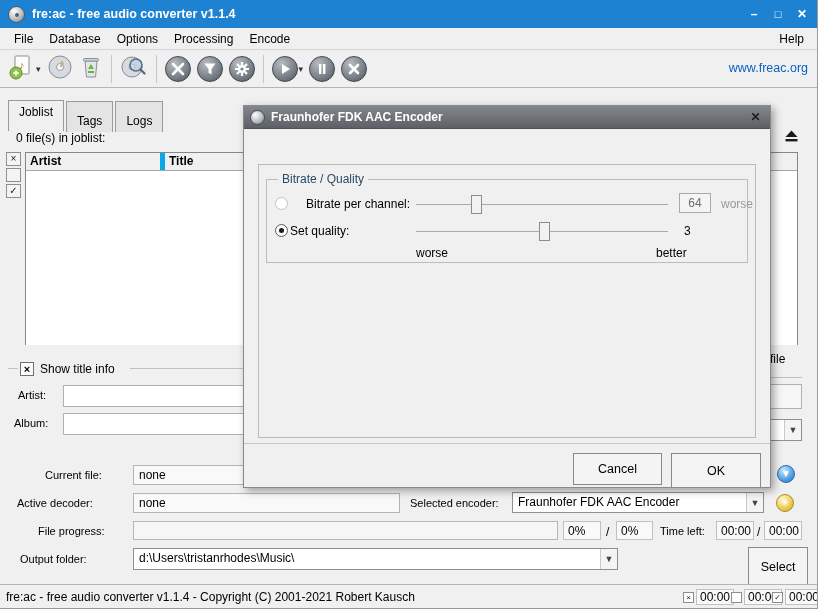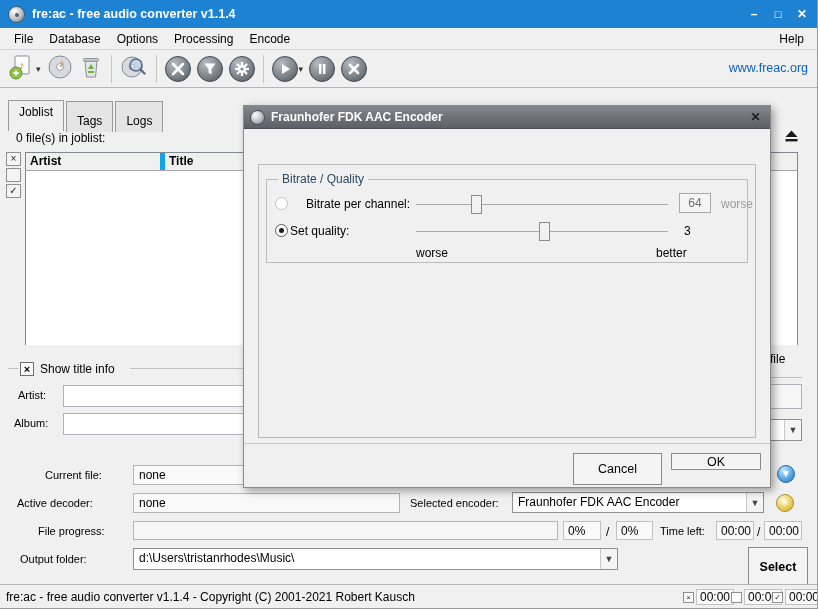--- a/index.html
+++ b/index.html
@@ -289,21 +289,21 @@
     <div class="flabel" style="left:660px; top:437px;">Time left:</div>
     <div class="pctbox" style="left:716px; top:433px; width:38px;">00:00</div>
     <div class="slash" style="left:757px; top:437px;">/</div>
     <div class="pctbox" style="left:764px; top:433px; width:38px;">00:00</div>
 
     <div class="flabel" style="left:20px; top:465px;">Output folder:</div>
     <div class="combo" style="left:133px; top:460px; width:485px; height:22px;">
       <span>d:\Users\tristanrhodes\Music\</span>
       <span class="arrowbox">▼</span>
     </div>
-    <div class="btn" style="left:748px; top:459px; width:60px; height:40px;font-weight:bold;">Select</div>
+    <div class="btn" style="left:748px; top:459px; width:60px; height:40px;">Select</div>
   </div>
 
   <div class="statusbar">
     <div class="sbtext">fre:ac - free audio converter v1.1.4 - Copyright (C) 2001-2021 Robert Kausch</div>
     <div class="sbgroup" style="left:683px;">
       <span class="sbicon">×</span>
       <span class="sbval">00:00</span>
     </div>
     <div class="sbgroup" style="left:731px;">
       <span class="sbicon"></span>
@@ -340,16 +340,16 @@
     <div class="strack" style="left:172px; top:125px;">
       <div class="sthumb" style="left:49%;"></div>
     </div>
     <div class="qval" style="left:440px; top:118px;">3</div>
 
     <div class="wb" style="left:172px; top:140px;text-align:center;">worse</div>
     <div class="wb" style="left:412px; top:140px;">better</div>
 
     <div class="dlg-sep"></div>
     <div class="btn" style="left:329px; top:347px; width:89px; height:32px;">Cancel</div>
-    <div class="btn" style="left:427px; top:347px; width:90px; height:17px;">OK</div>
+    <div class="btn" style="left:427px; top:347px; width:90px; height:35px;">OK</div>
   </div>
 
 </div>
 
 </body></html>

